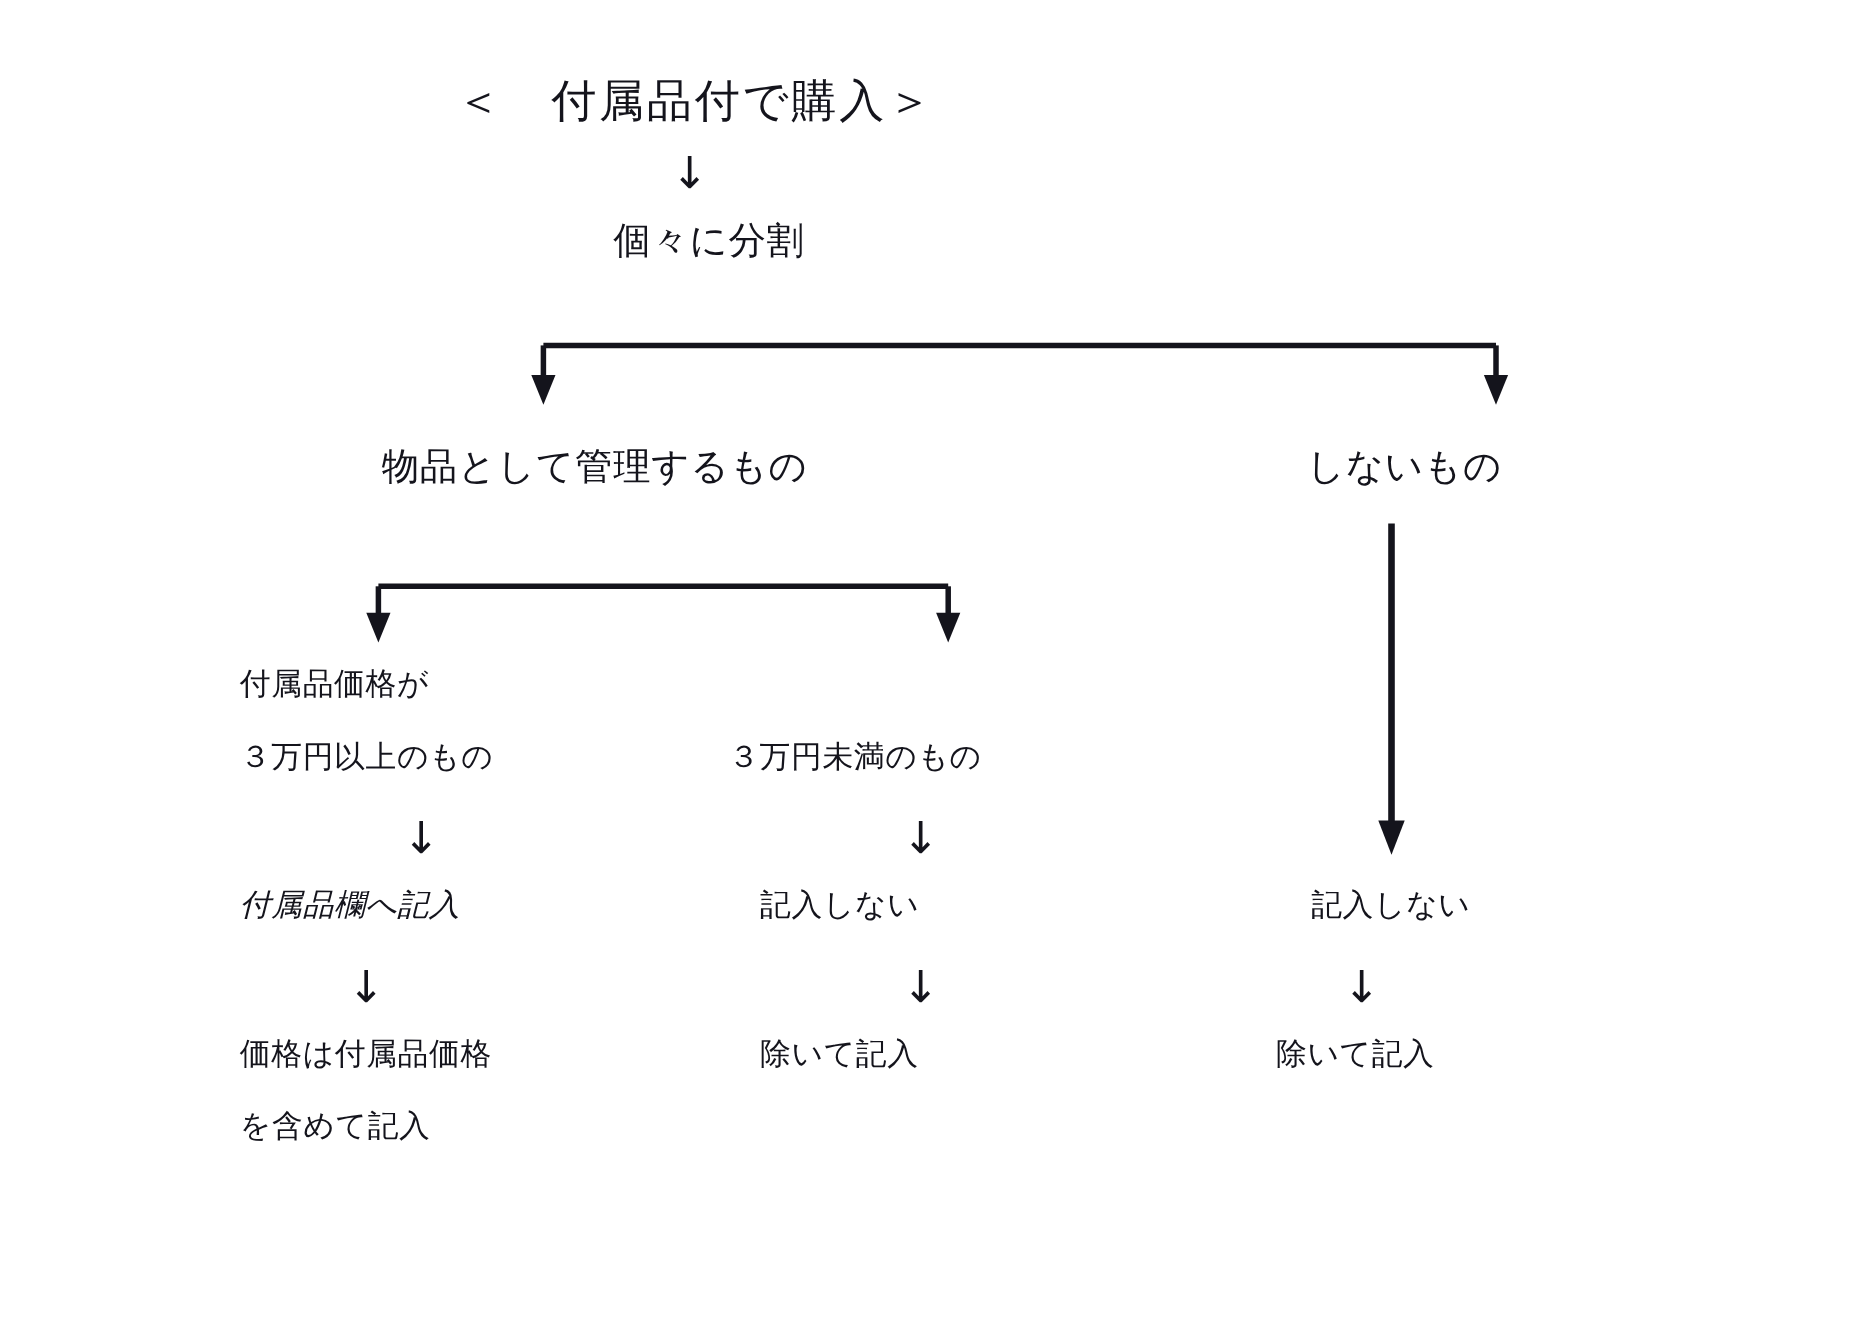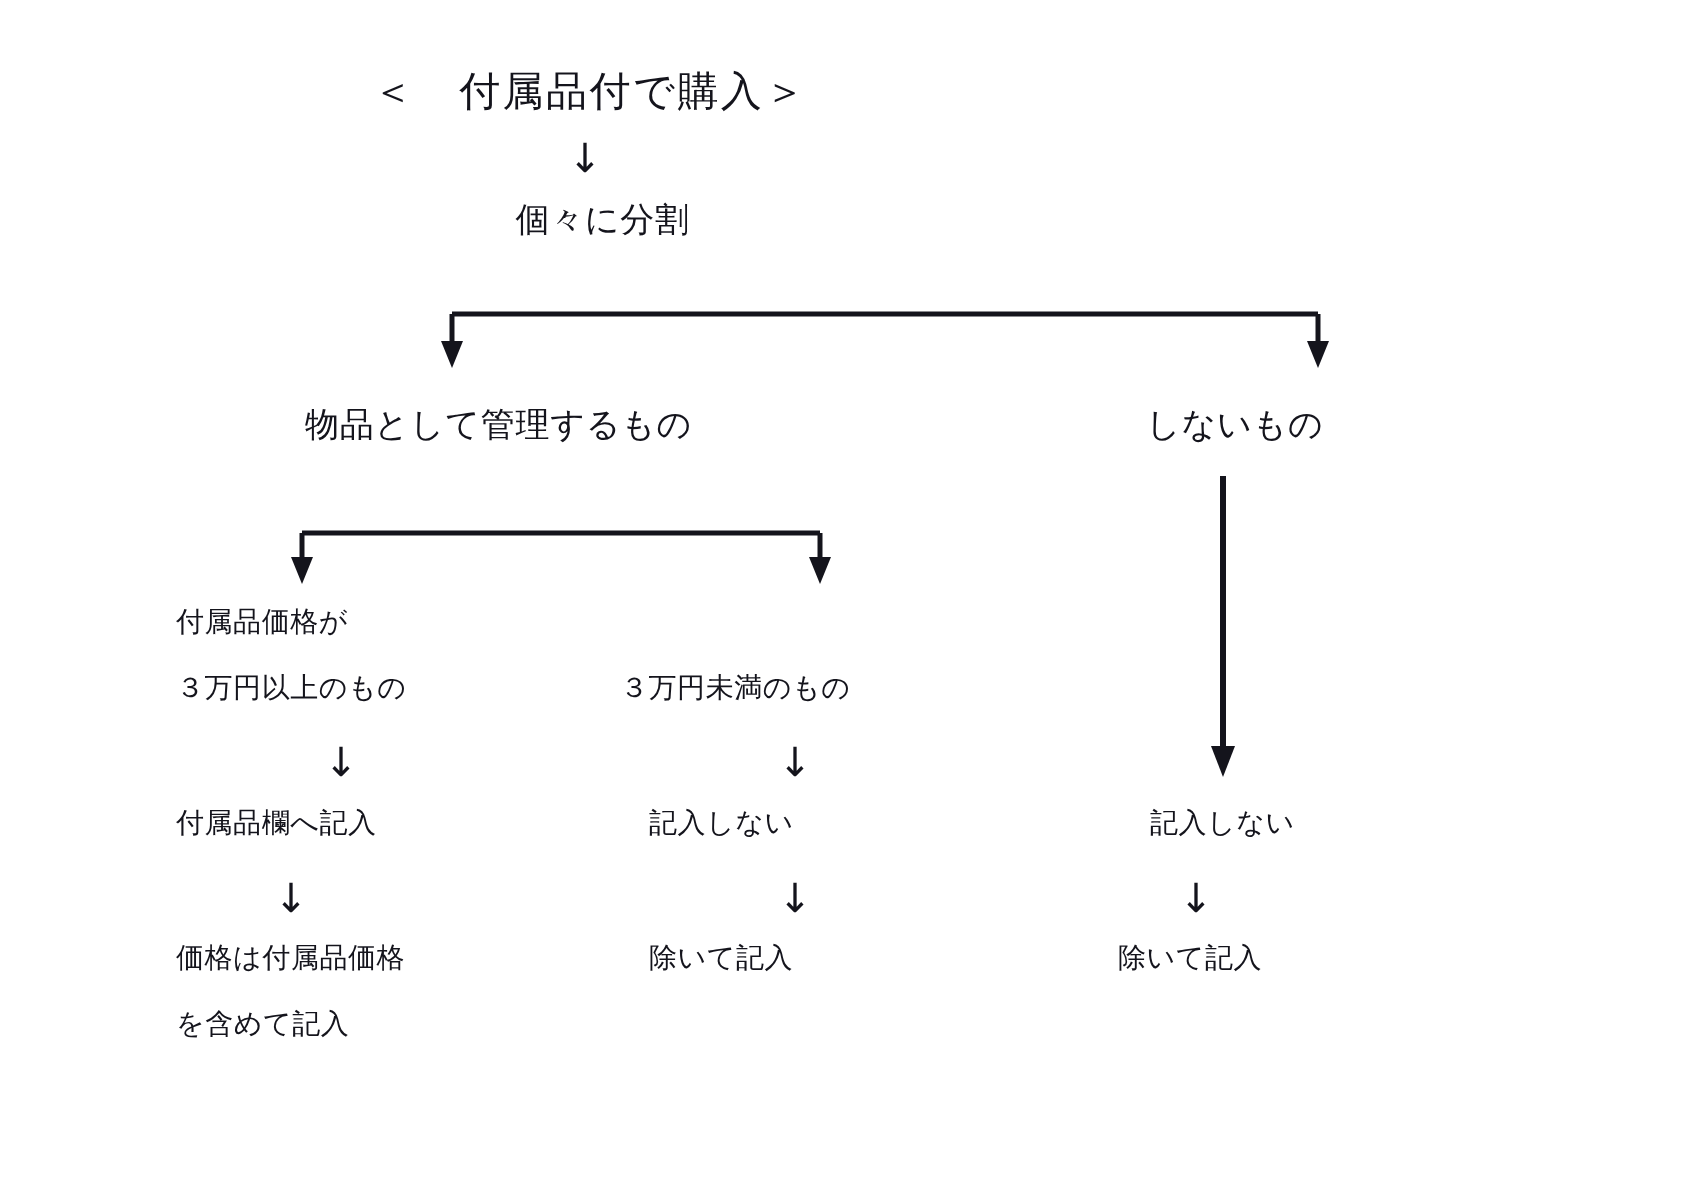--- a/index.html
+++ b/index.html
@@ -8,20 +8,21 @@
     background: #ffffff;
   }
   #page {
     position: relative;
     width: 1440px;
     height: 1200px;
     background: #ffffff;
     font-family: "DejaVu Serif", "Liberation Serif", serif;
     color: #14141c;
     overflow: hidden;
+    margin-left: 42px;
   }
   .node {
     position: absolute;
     white-space: pre;
     line-height: 1.45;
     font-weight: 400;
     letter-spacing: 0.02em;
   }
   .t-title {
     font-size: 41px;
@@ -90,21 +91,21 @@
       <path d="M 18 305 L 6 274 L 30 274 Z" fill="#14141c"></path>
     </svg>
   </div>
 
   <div class="node t-body" style="left:176px; top:602px;">付属品価格が</div>
 
   <div class="node t-body" style="left:176px; top:668px;">３万円以上のもの</div>
 
   <div class="arrow-glyph" style="left:176px; top:742px; width:330px; text-align:center;">↓</div>
 
-  <div class="node t-body" style="left:176px; top:803px;">付属品欄へ記入</div>
+  <div class="node t-body" style="left:176px; top:803px;font-style:italic;">付属品欄へ記入</div>
 
   <div class="arrow-glyph" style="left:176px; top:878px; width:230px; text-align:center;">↓</div>
 
   <div class="node t-body" style="left:176px; top:1004px;">を含めて記入</div>
 
   <div class="node t-body" style="left:176px; top:938px;">価格は付属品価格</div>
 
   <div class="node t-body" style="left:620px; top:668px;">３万円未満のもの</div>
 
   <div class="arrow-glyph" style="left:634px; top:742px; width:322px; text-align:center;">↓</div>

